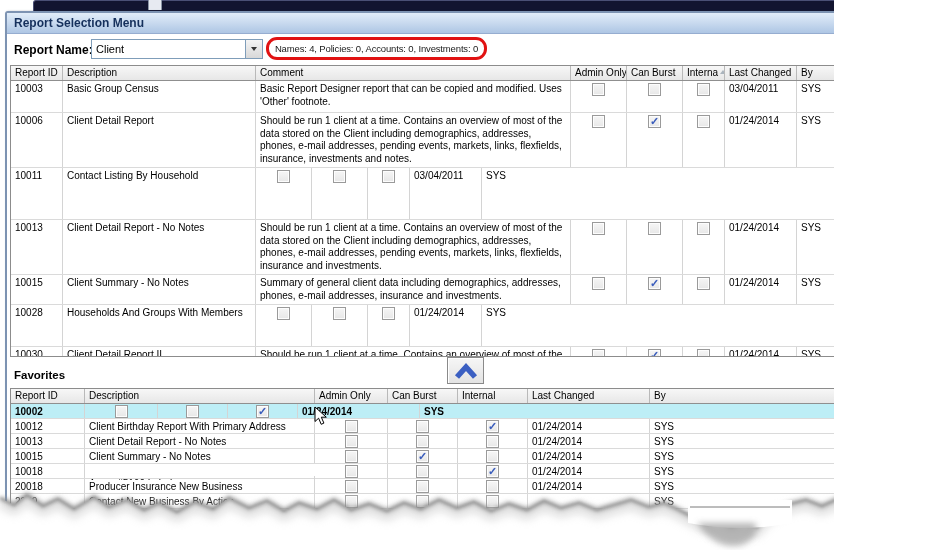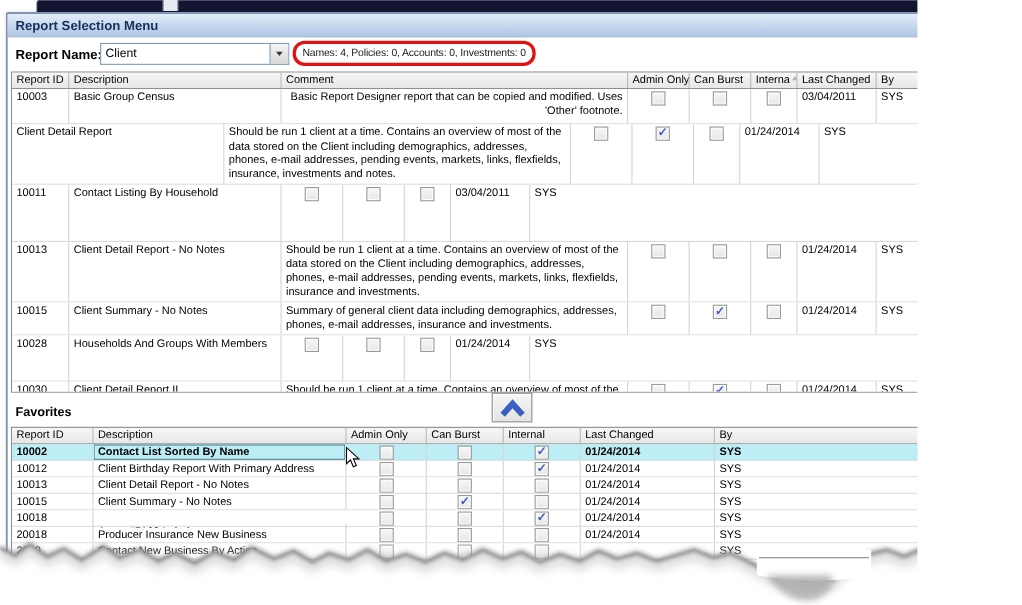--- a/index.html
+++ b/index.html
@@ -120,34 +120,35 @@
           <div class="g-cell" style="width: 315px;">Comment</div>
           <div class="g-cell" style="width: 56px;">Admin Only</div>
           <div class="g-cell" style="width: 56px;">Can Burst</div>
           <div class="g-cell" style="width: 42px;">Interna<span class="sort-tri"></span></div>
           <div class="g-cell" style="width: 72px;">Last Changed</div>
           <div class="g-cell last">By</div>
         </div>
         <div class="g-row" style="min-height: 32px;">
           <div class="g-cell" style="width: 52px;">10003</div>
           <div class="g-cell" style="width: 193px;">Basic Group Census</div>
-          <div class="g-cell" style="width: 315px; text-align: right;">Basic Report Designer report that can be copied and modified.  Uses 'Other' footnote.</div>
+          <div class="g-cell" style="width: 315px;">Basic Report Designer report that can be copied and modified.  Uses 'Other' footnote.</div>
           <div class="g-cell ck" style="width: 56px;">
             <span class="cb"></span>
           </div>
           <div class="g-cell ck" style="width: 56px;">
             <span class="cb"></span>
           </div>
           <div class="g-cell ck" style="width: 42px;">
             <span class="cb"></span>
           </div>
           <div class="g-cell" style="width: 72px;">03/04/2011</div>
           <div class="g-cell last">SYS</div>
         </div>
         <div class="g-row" style="min-height: 52px;">
+          <div class="g-cell" style="width: 52px;">10006</div>
           <div class="g-cell" style="width: 193px;">Client Detail Report</div>
           <div class="g-cell" style="width: 315px;">Should be run 1 client at a time. Contains an overview of most of the data stored on the Client including demographics, addresses, phones, e-mail addresses, pending events, markets, links, flexfields, insurance, investments and notes.</div>
           <div class="g-cell ck" style="width: 56px;">
             <span class="cb"></span>
           </div>
           <div class="g-cell ck" style="width: 56px;">
             <span class="cb checked"></span>
           </div>
           <div class="g-cell ck" style="width: 42px;">
             <span class="cb"></span>
@@ -247,21 +248,20 @@
           <div class="g-cell" style="width: 74px;">Report ID</div>
           <div class="g-cell" style="width: 230px;">Description</div>
           <div class="g-cell" style="width: 73px;">Admin Only</div>
           <div class="g-cell" style="width: 70px;">Can Burst</div>
           <div class="g-cell" style="width: 70px;">Internal</div>
           <div class="g-cell" style="width: 122px;">Last Changed</div>
           <div class="g-cell last">By</div>
         </div>
         <div class="g-row selected">
           <div class="g-cell" style="width: 74px;">10002</div>
-          <div class="g-cell focused" style="width: 230px;">Contact List Sorted By Name</div>
           <div class="g-cell ck" style="width: 73px;">
             <span class="cb"></span>
           </div>
           <div class="g-cell ck" style="width: 70px;">
             <span class="cb"></span>
           </div>
           <div class="g-cell ck" style="width: 70px;">
             <span class="cb checked"></span>
           </div>
           <div class="g-cell" style="width: 122px;">01/24/2014</div>

